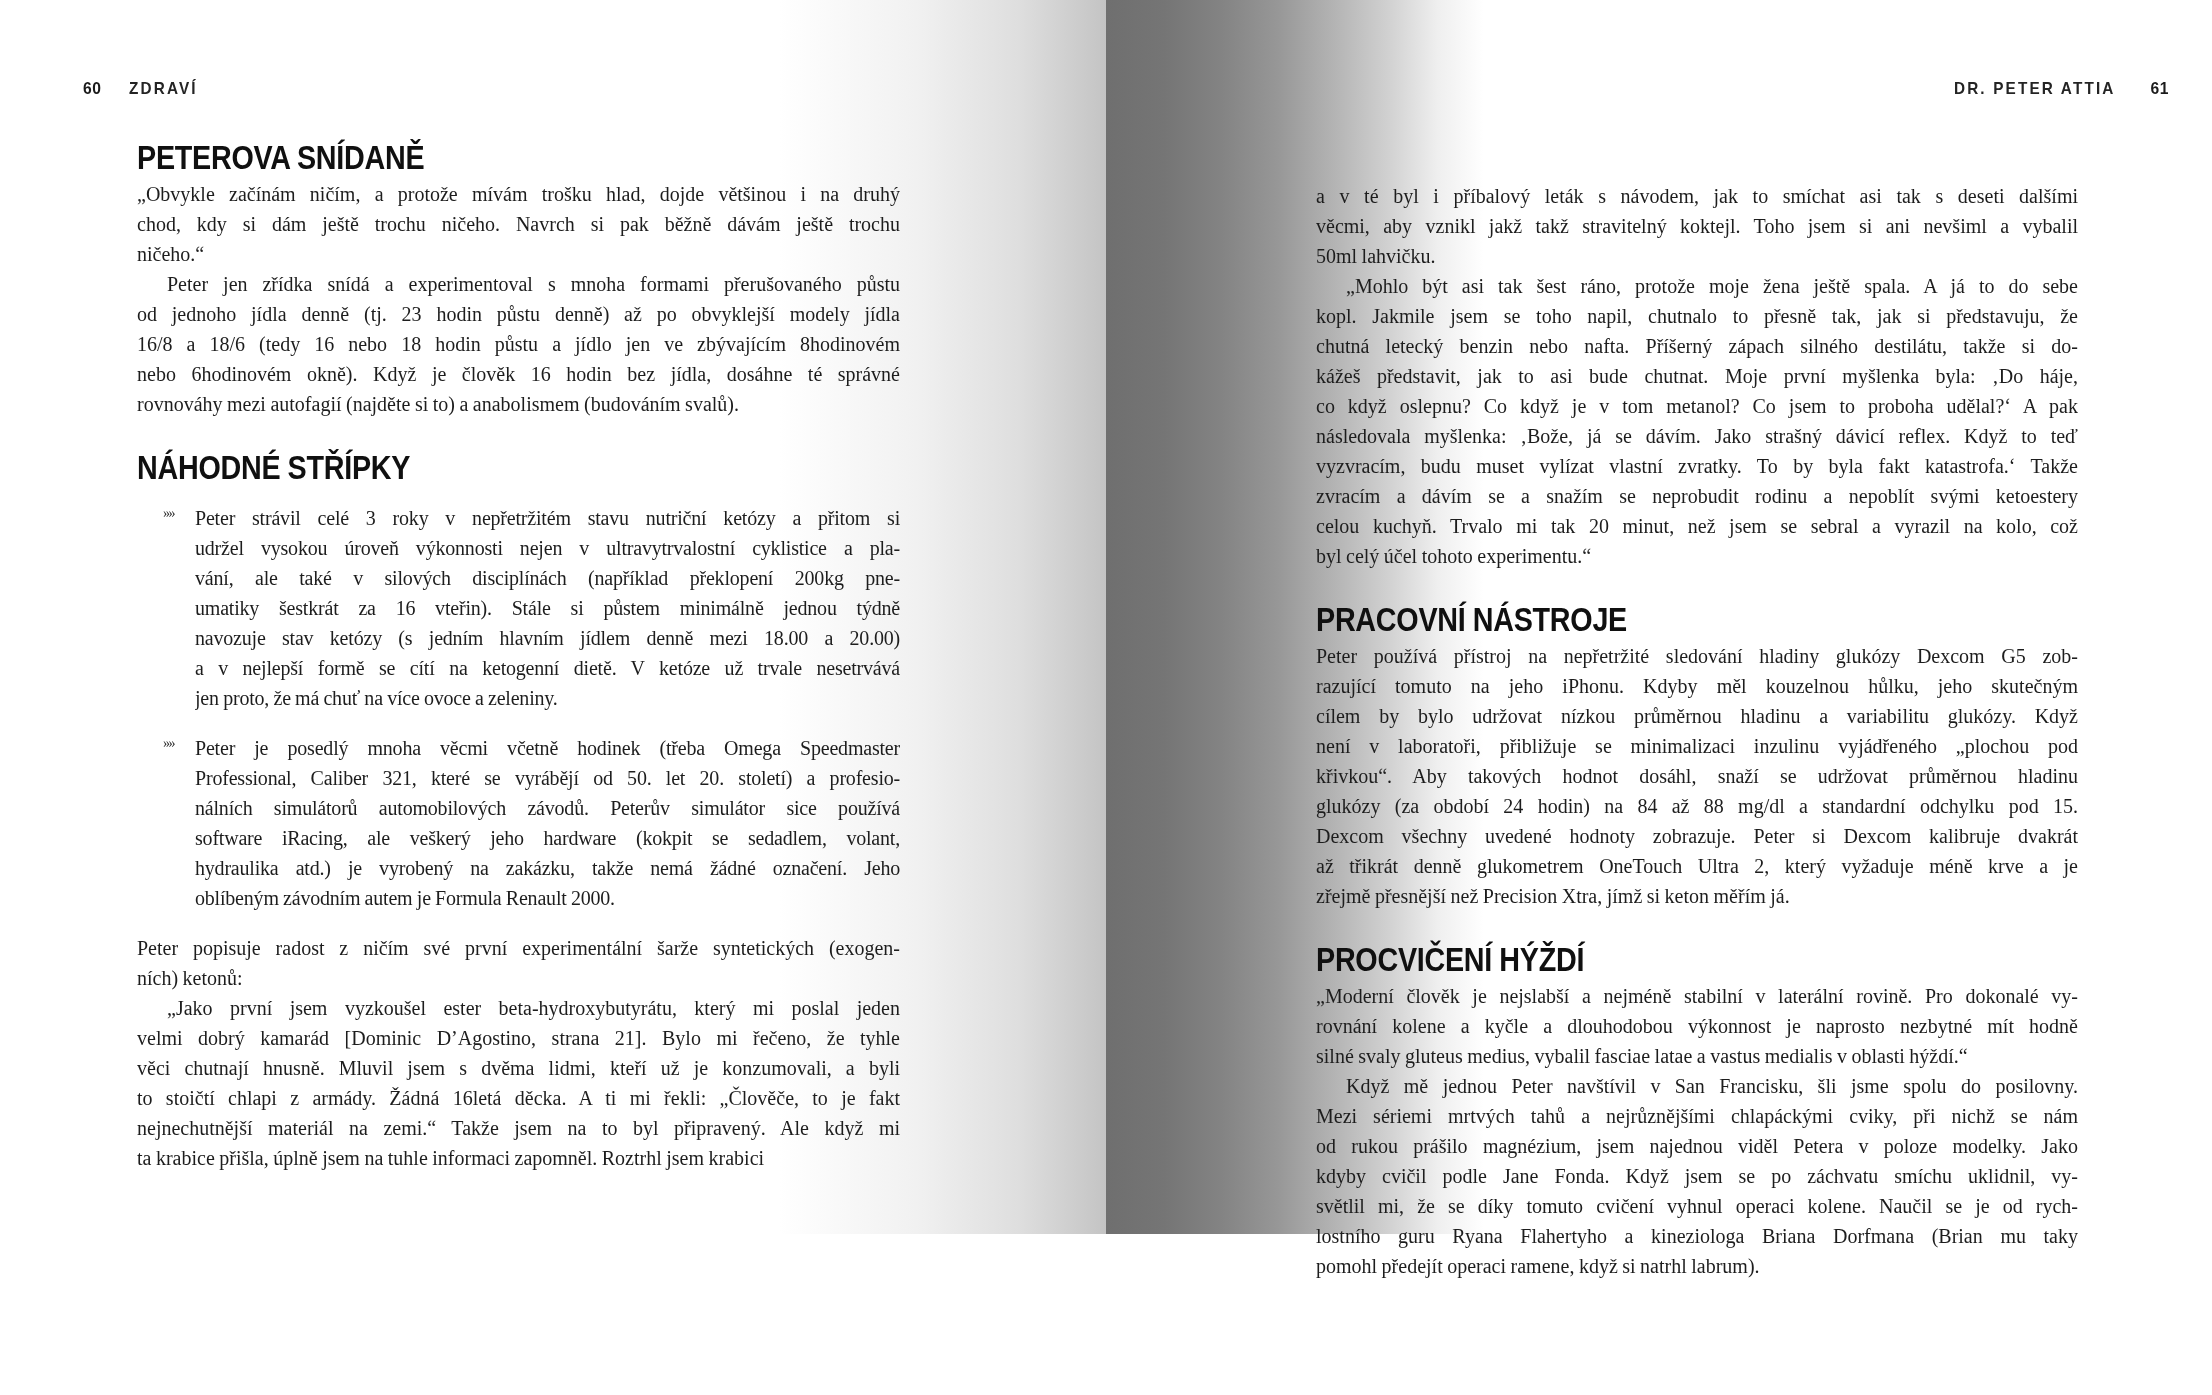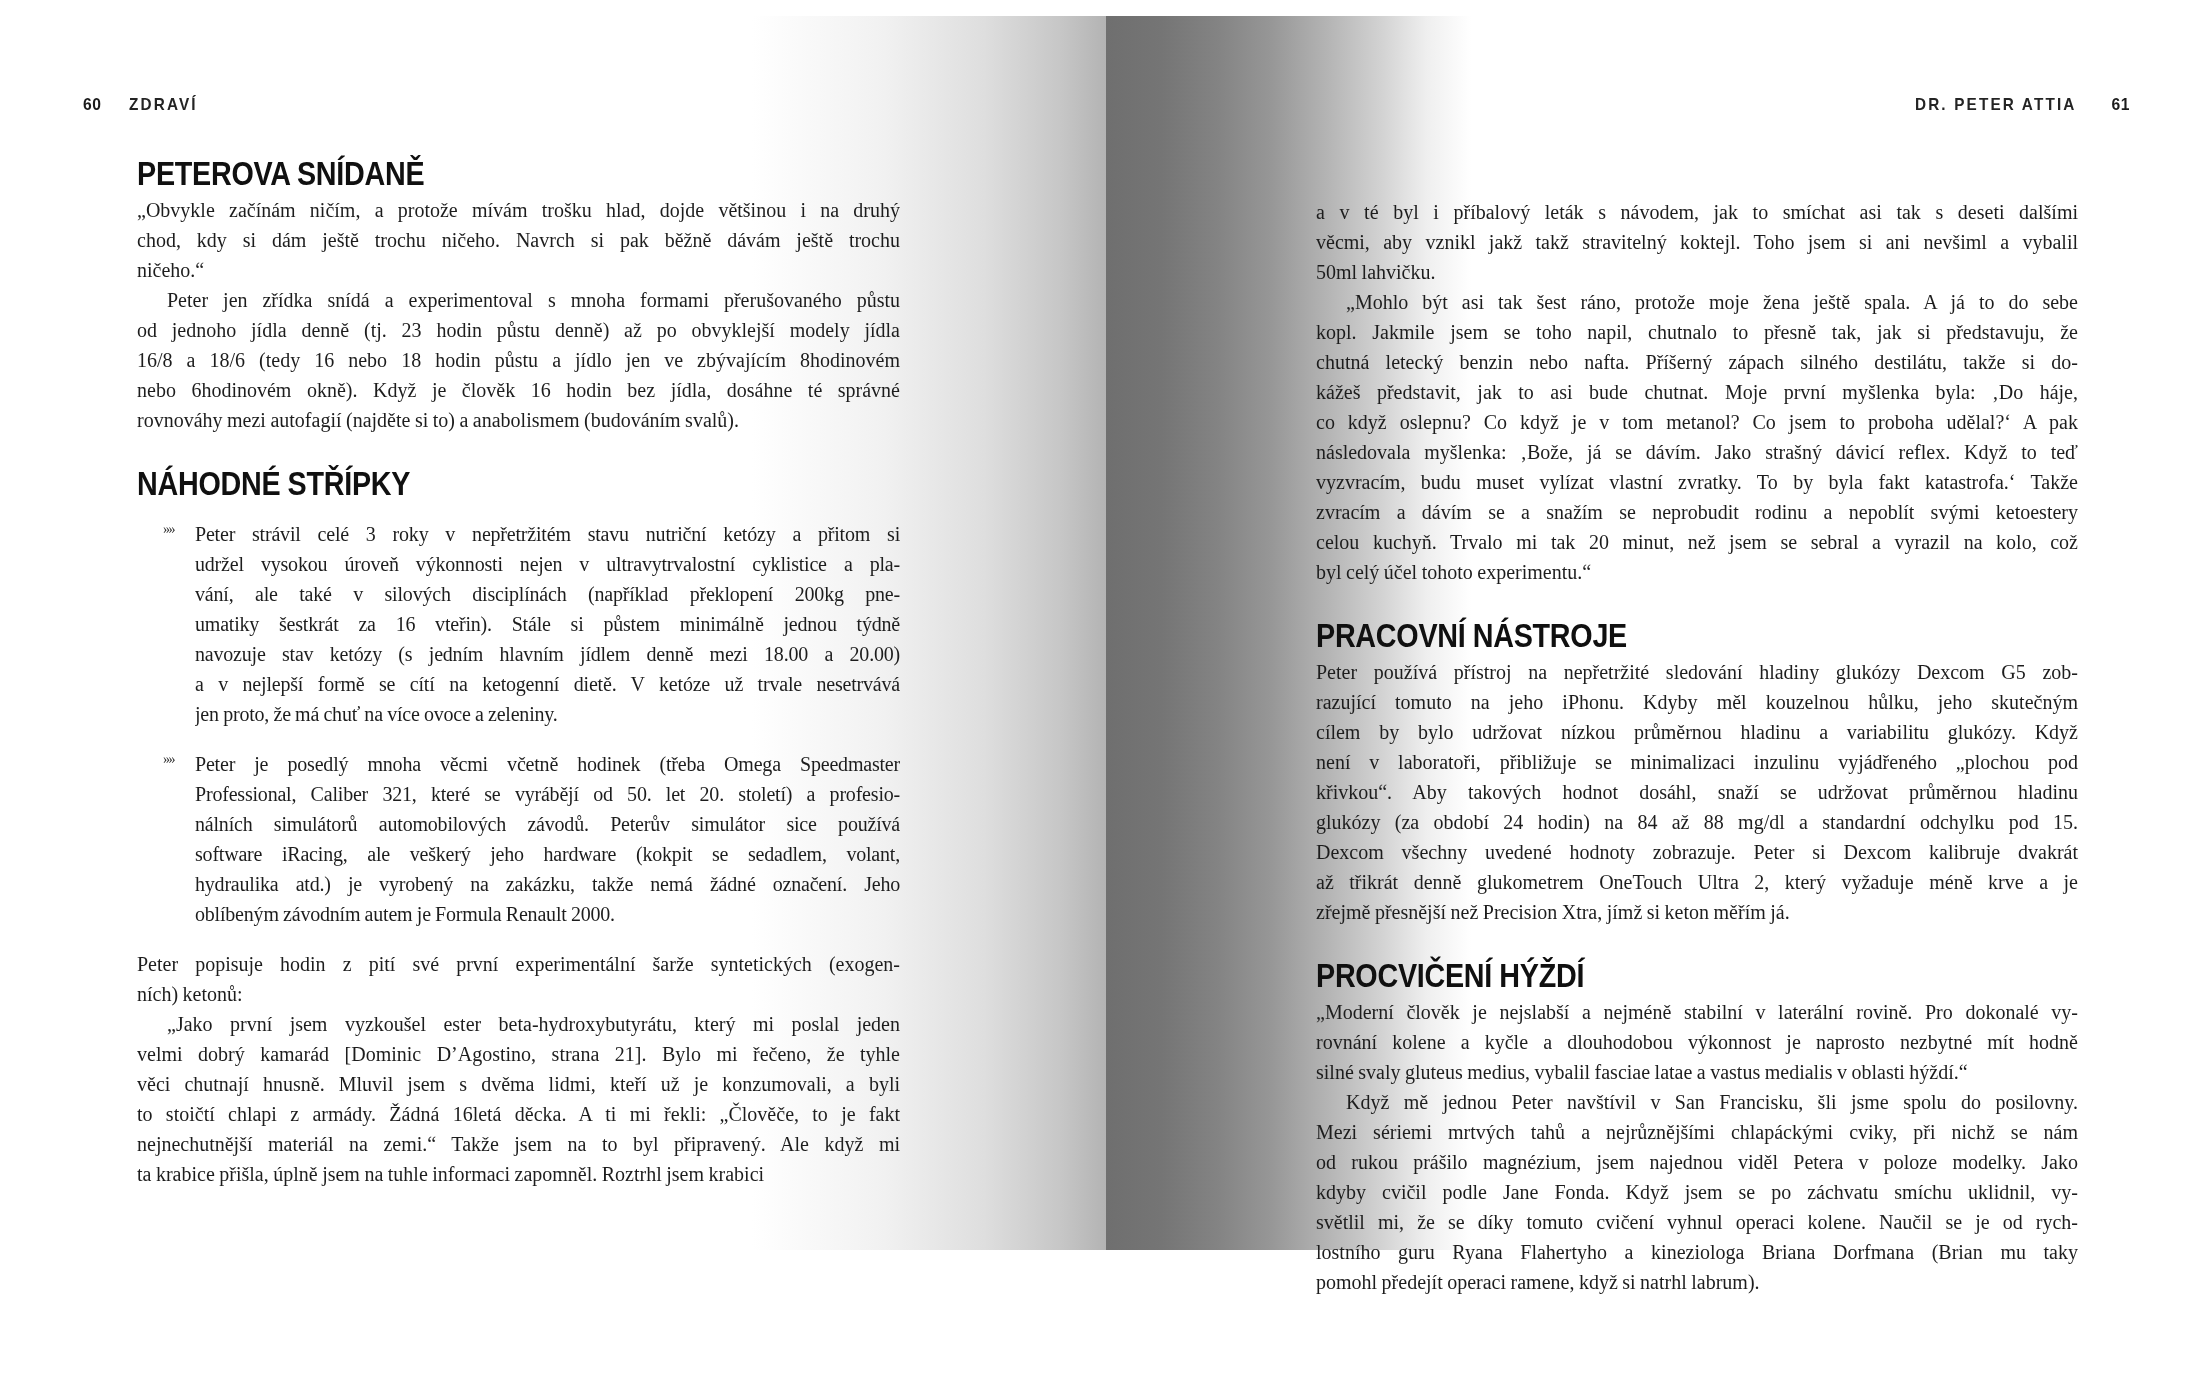--- a/index.html
+++ b/index.html
@@ -1,18 +1,18 @@
 <!DOCTYPE html>
 <html><head>
 <meta charset="utf-8">
 <style>
   html,body{margin:0;padding:0;background:#ffffff;}
   .spread{position:relative;width:2212px;height:1395px;background:#fff;overflow:hidden;
           font-family:"Liberation Serif", serif;}
-  .page{position:absolute;top:16px;height:1234px;width:1106px;}
+  .page{position:absolute;top:0;height:1234px;width:1106px;padding-left:39px;}
   .page-left{left:0;
     background:linear-gradient(to right,#ffffff 0%,#ffffff 68%,#f1f1f1 80%,#dedede 89%,#c6c6c6 96%,#b3b3b3 100%);}
   .page-right{left:1106px;
     background:linear-gradient(to right,#6f6f6f 0%,#757575 5%,#838383 10%,#979797 15%,#b4b4b4 20%,#d3d3d3 25%,#efefef 29%,#ffffff 33%,#ffffff 100%);}
 
   .running-header{position:absolute;top:80px;display:flex;align-items:baseline;
     font-family:"Liberation Sans", sans-serif;color:#1b1b1b;font-size:17px;line-height:17px;}
   .running-header.rh-left{left:83px;gap:26px;transform-origin:0 50%;}
   .running-header.rh-right{right:82px;gap:34px;transform-origin:100% 50%;justify-content:space-between;}
   .pagenum{font-weight:700;letter-spacing:0.5px;transform:scaleX(0.92);transform-origin:inherit;display:inline-block;}
@@ -76,21 +76,21 @@
         <div class="bullet">
           <span class="marker">»»</span>
           <div class="line jline">Peter je posedlý mnoha věcmi včetně hodinek (třeba Omega Speedmaster</div>
           <div class="line jline">Professional, Caliber 321, které se vyrábějí od 50. let 20. století) a profesio-</div>
           <div class="line jline">nálních simulátorů automobilových závodů. Peterův simulátor sice používá</div>
           <div class="line jline">software iRacing, ale veškerý jeho hardware (kokpit se sedadlem, volant,</div>
           <div class="line jline">hydraulika atd.) je vyrobený na zakázku, takže nemá žádné označení. Jeho</div>
           <div class="line lline">oblíbeným závodním autem je Formula Renault 2000.</div>
         </div>
         <div class="para">
-          <div class="line jline">Peter popisuje hodin z pití své první experimentální šarže syntetických (exogen-</div>
+          <div class="line jline">Peter popisuje radost z ničím své první experimentální šarže syntetických (exogen-</div>
           <div class="line lline">ních) ketonů:</div>
         </div>
         <div class="para">
           <div class="line jline indent">„Jako první jsem vyzkoušel ester beta-hydroxybutyrátu, který mi poslal jeden</div>
           <div class="line jline">velmi dobrý kamarád [Dominic D’Agostino, strana 21]. Bylo mi řečeno, že tyhle</div>
           <div class="line jline">věci chutnají hnusně. Mluvil jsem s dvěma lidmi, kteří už je konzumovali, a byli</div>
           <div class="line jline">to stoičtí chlapi z armády. Žádná 16letá děcka. A ti mi řekli: „Člověče, to je fakt</div>
           <div class="line jline">nejnechutnější materiál na zemi.“ Takže jsem na to byl připravený. Ale když mi</div>
           <div class="line lline">ta krabice přišla, úplně jsem na tuhle informaci zapomněl. Roztrhl jsem krabici</div>
         </div>

